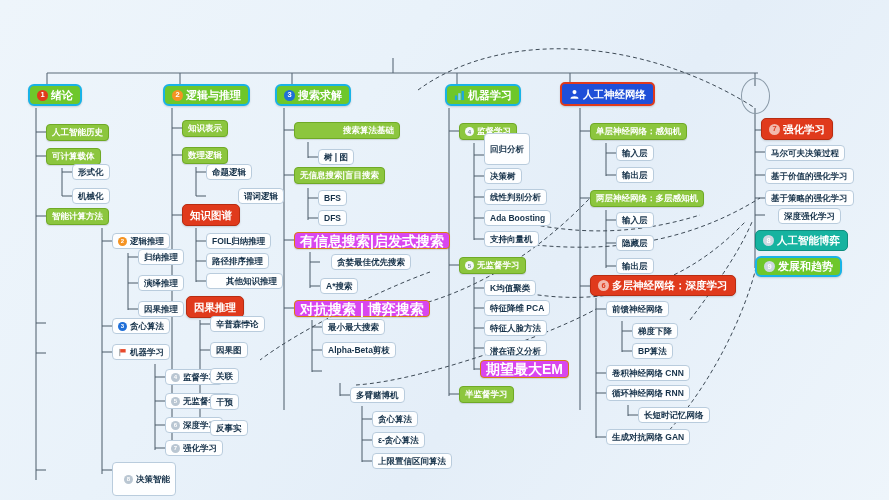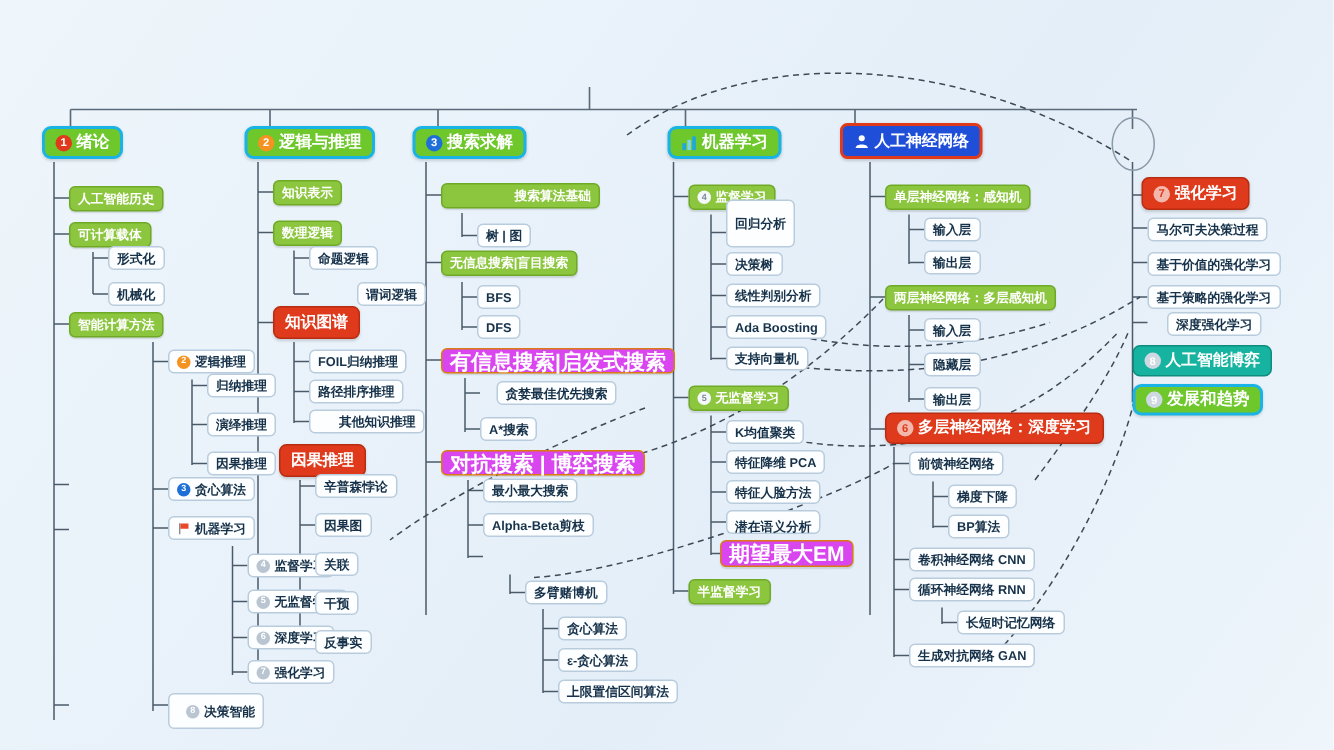--- a/index.html
+++ b/index.html
@@ -263,21 +263,21 @@
     <span class="label">无监督学习</span>
   </div>
   <div class="node n-plain" style="left:165px;top:417px;height:16px;">
     <span class="badge badge-sm b-grey">6</span>
     <span class="label">深度学习</span>
   </div>
   <div class="node n-plain" style="left:165px;top:440px;height:16px;">
     <span class="badge badge-sm b-grey">7</span>
     <span class="label">强化学习</span>
   </div>
-  <div class="node n-plain" style="left:112px;top:462px;height:24px;padding-left:11px;">
+  <div class="node n-plain" style="left:112px;top:462px;height:34px;padding-left:11px;">
     <span class="badge badge-sm b-grey">8</span>
     <span class="label">决策智能</span>
   </div>
 
   <div class="node n-head" style="left:163px;top:84px;height:22px;">
     <span class="badge badge-md b-orange">2</span>
     <span class="label">逻辑与推理</span>
   </div>
   <div class="node n-green" style="left:182px;top:120px;height:17px;">
     <span class="label">知识表示</span>

